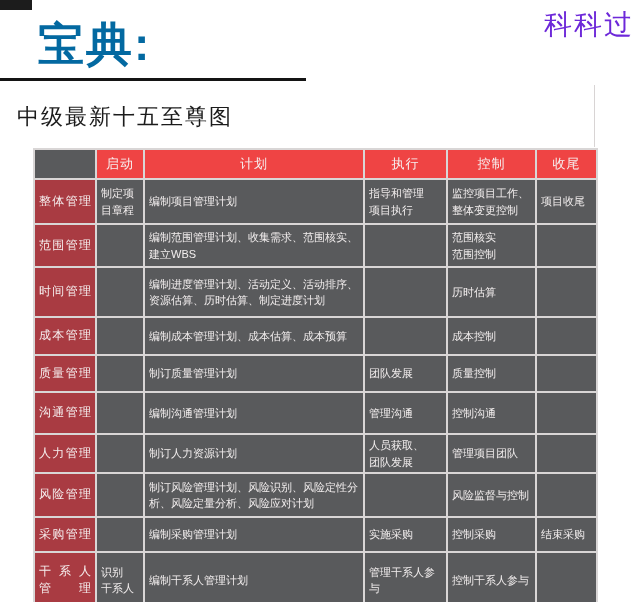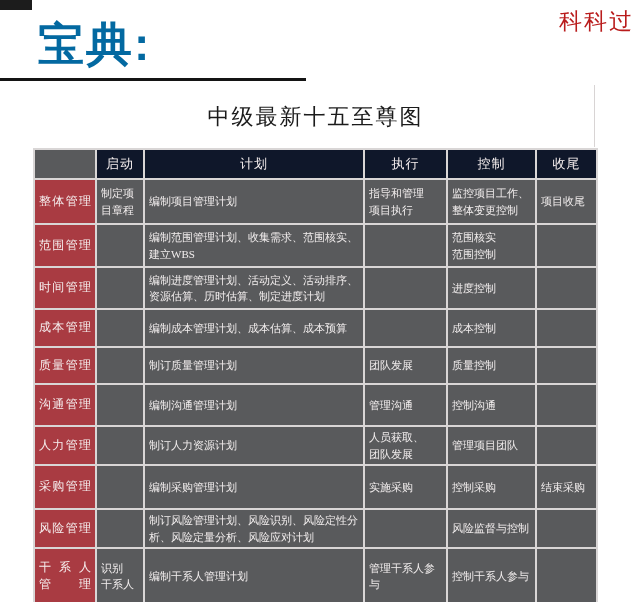--- a/index.html
+++ b/index.html
@@ -8,55 +8,55 @@
     font-family:"Liberation Sans","DejaVu Sans",sans-serif;
   }
   .corner-mark{position:absolute;left:0;top:0;width:32px;height:10px;background:#1c1c1c;}
   .heading{
     position:absolute;left:38px;top:14px;margin:0;
     font-size:46px;font-weight:900;color:#0369a1;letter-spacing:2px;
   }
   .heading-underline{position:absolute;left:0;top:78px;width:306px;height:3px;background:#141414;}
   .watermark{
     position:absolute;right:8px;top:6px;
-    font-size:23px;color:#b91c1c;letter-spacing:2px;
+    font-size:28px;color:#6d28d9;letter-spacing:2px;
   }
   .side-line{position:absolute;left:594px;top:85px;width:1px;height:62px;background:#d8d4d4;}
   .table-title{
-    position:absolute;left:33px;top:102px;width:565px;
-    text-align:center;font-size:22px;color:#1b1b1b;letter-spacing:2px;
+    position:absolute;left:17px;top:102px;width:565px;
+    font-size:22px;color:#1b1b1b;letter-spacing:2px;
   }
   table.process-table{
     position:absolute;left:33px;top:148px;width:565px;
     border-collapse:separate;border-spacing:2px;
     background:#d9d6d6;table-layout:fixed;
   }
   .process-table col.c0{width:60px;}
   .process-table col.c1{width:46px;}
   .process-table col.c2{width:218px;}
   .process-table col.c3{width:81px;}
   .process-table col.c4{width:87px;}
   .process-table col.c5{width:59px;}
   .process-table thead tr{height:28px;}
   .process-table tbody tr:nth-child(1){height:43px;}
-  .process-table tbody tr:nth-child(2){height:41px;font-family:Liberation Serif, serif;}
-  .process-table tbody tr:nth-child(3){height:40px;}
+  .process-table tbody tr:nth-child(2){height:41px;}
+  .process-table tbody tr:nth-child(3){height:48px;}
   .process-table tbody tr:nth-child(4){height:36px;}
   .process-table tbody tr:nth-child(5){height:35px;margin-top:47px;}
   .process-table tbody tr:nth-child(6){height:40px;}
   .process-table tbody tr:nth-child(7){height:34px;}
   .process-table tbody tr:nth-child(8){height:42px;}
   .process-table tbody tr:nth-child(9){height:33px;}
   .process-table tbody tr:nth-child(10){height:54px;}
   .process-table th,.process-table td{
     vertical-align:middle;font-weight:normal;overflow:hidden;
   }
   .process-table th.corner{background:#595a5c;}
   .process-table th.group{
-    background:#0f172a;color:#f6efef;font-size:13px;text-align:center;letter-spacing:1px;
+    background:#ef4444;color:#f6efef;font-size:13px;text-align:center;letter-spacing:1px;
   }
   .process-table th.label{
     background:#a93b42;color:#f6efef;font-size:12px;
     padding:8px 4px;text-align:justify;text-align-last:justify;
     white-space:pre-line;line-height:1.45;
   }
   .process-table td.cell{
     background:#595a5c;color:#f2eeee;font-size:11px;
     padding:2px 4px;text-align:left;white-space:pre-line;line-height:1.5;
   }
@@ -109,21 +109,21 @@
           <td class="cell"></td>
           <td class="cell">范围核实
 范围控制</td>
           <td class="cell"></td>
         </tr>
         <tr>
           <th class="label">时间管理</th>
           <td class="cell"></td>
           <td class="cell">编制进度管理计划、活动定义、活动排序、资源估算、历时估算、制定进度计划</td>
           <td class="cell"></td>
-          <td class="cell">进度控制</td>
+          <td class="cell">历时估算</td>
           <td class="cell"></td>
         </tr>
         <tr>
           <th class="label">成本管理</th>
           <td class="cell"></td>
           <td class="cell">编制成本管理计划、成本估算、成本预算</td>
           <td class="cell"></td>
           <td class="cell">成本控制</td>
           <td class="cell"></td>
         </tr>
@@ -146,34 +146,34 @@
         <tr>
           <th class="label">人力管理</th>
           <td class="cell"></td>
           <td class="cell">制订人力资源计划</td>
           <td class="cell">人员获取、
 团队发展</td>
           <td class="cell">管理项目团队</td>
           <td class="cell"></td>
         </tr>
         <tr>
+          <th class="label">风险管理</th>
+          <td class="cell"></td>
+          <td class="cell">制订风险管理计划、风险识别、风险定性分析、风险定量分析、风险应对计划</td>
+          <td class="cell"></td>
+          <td class="cell">风险监督与控制</td>
+          <td class="cell"></td>
+        </tr>
+        <tr>
           <th class="label">采购管理</th>
           <td class="cell"></td>
           <td class="cell">编制采购管理计划</td>
           <td class="cell">实施采购</td>
           <td class="cell">控制采购</td>
           <td class="cell">结束采购</td>
-        </tr>
-        <tr>
-          <th class="label">风险管理</th>
-          <td class="cell"></td>
-          <td class="cell">制订风险管理计划、风险识别、风险定性分析、风险定量分析、风险应对计划</td>
-          <td class="cell"></td>
-          <td class="cell">风险监督与控制</td>
-          <td class="cell"></td>
         </tr>
         <tr>
           <th class="label">干系人
 管理</th>
           <td class="cell">识别
 干系人</td>
           <td class="cell">编制干系人管理计划</td>
           <td class="cell">管理干系人参与</td>
           <td class="cell">控制干系人参与</td>
           <td class="cell"></td>

